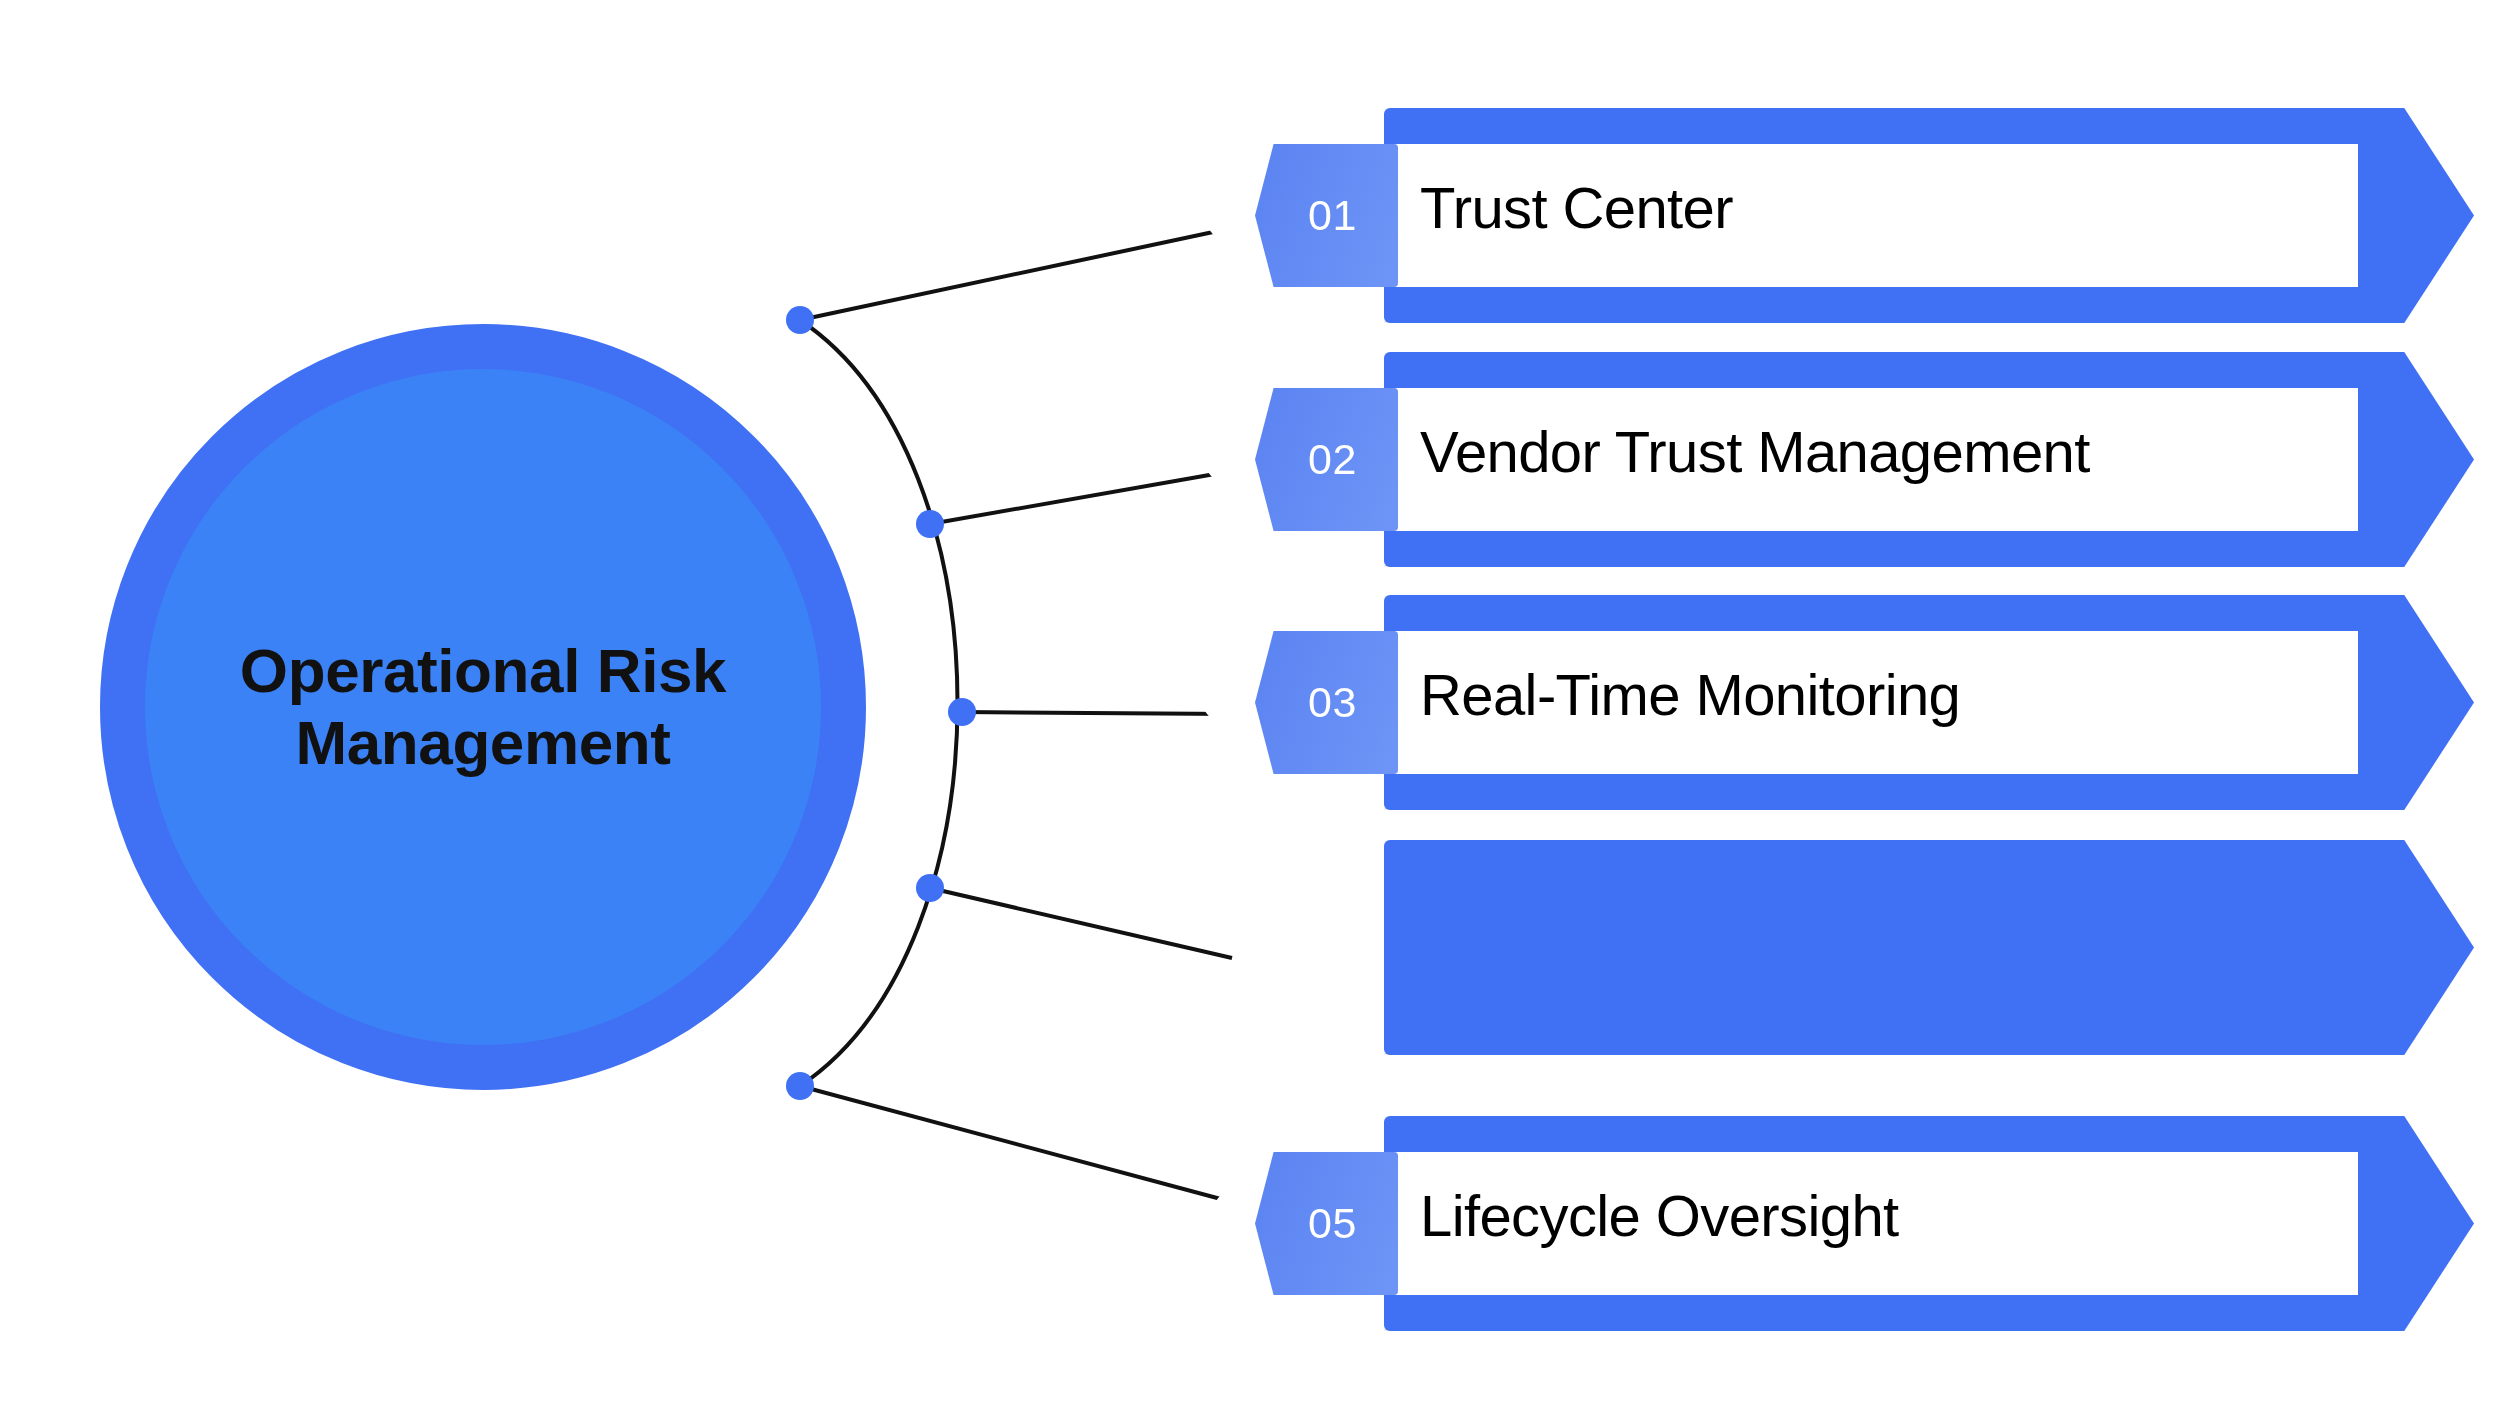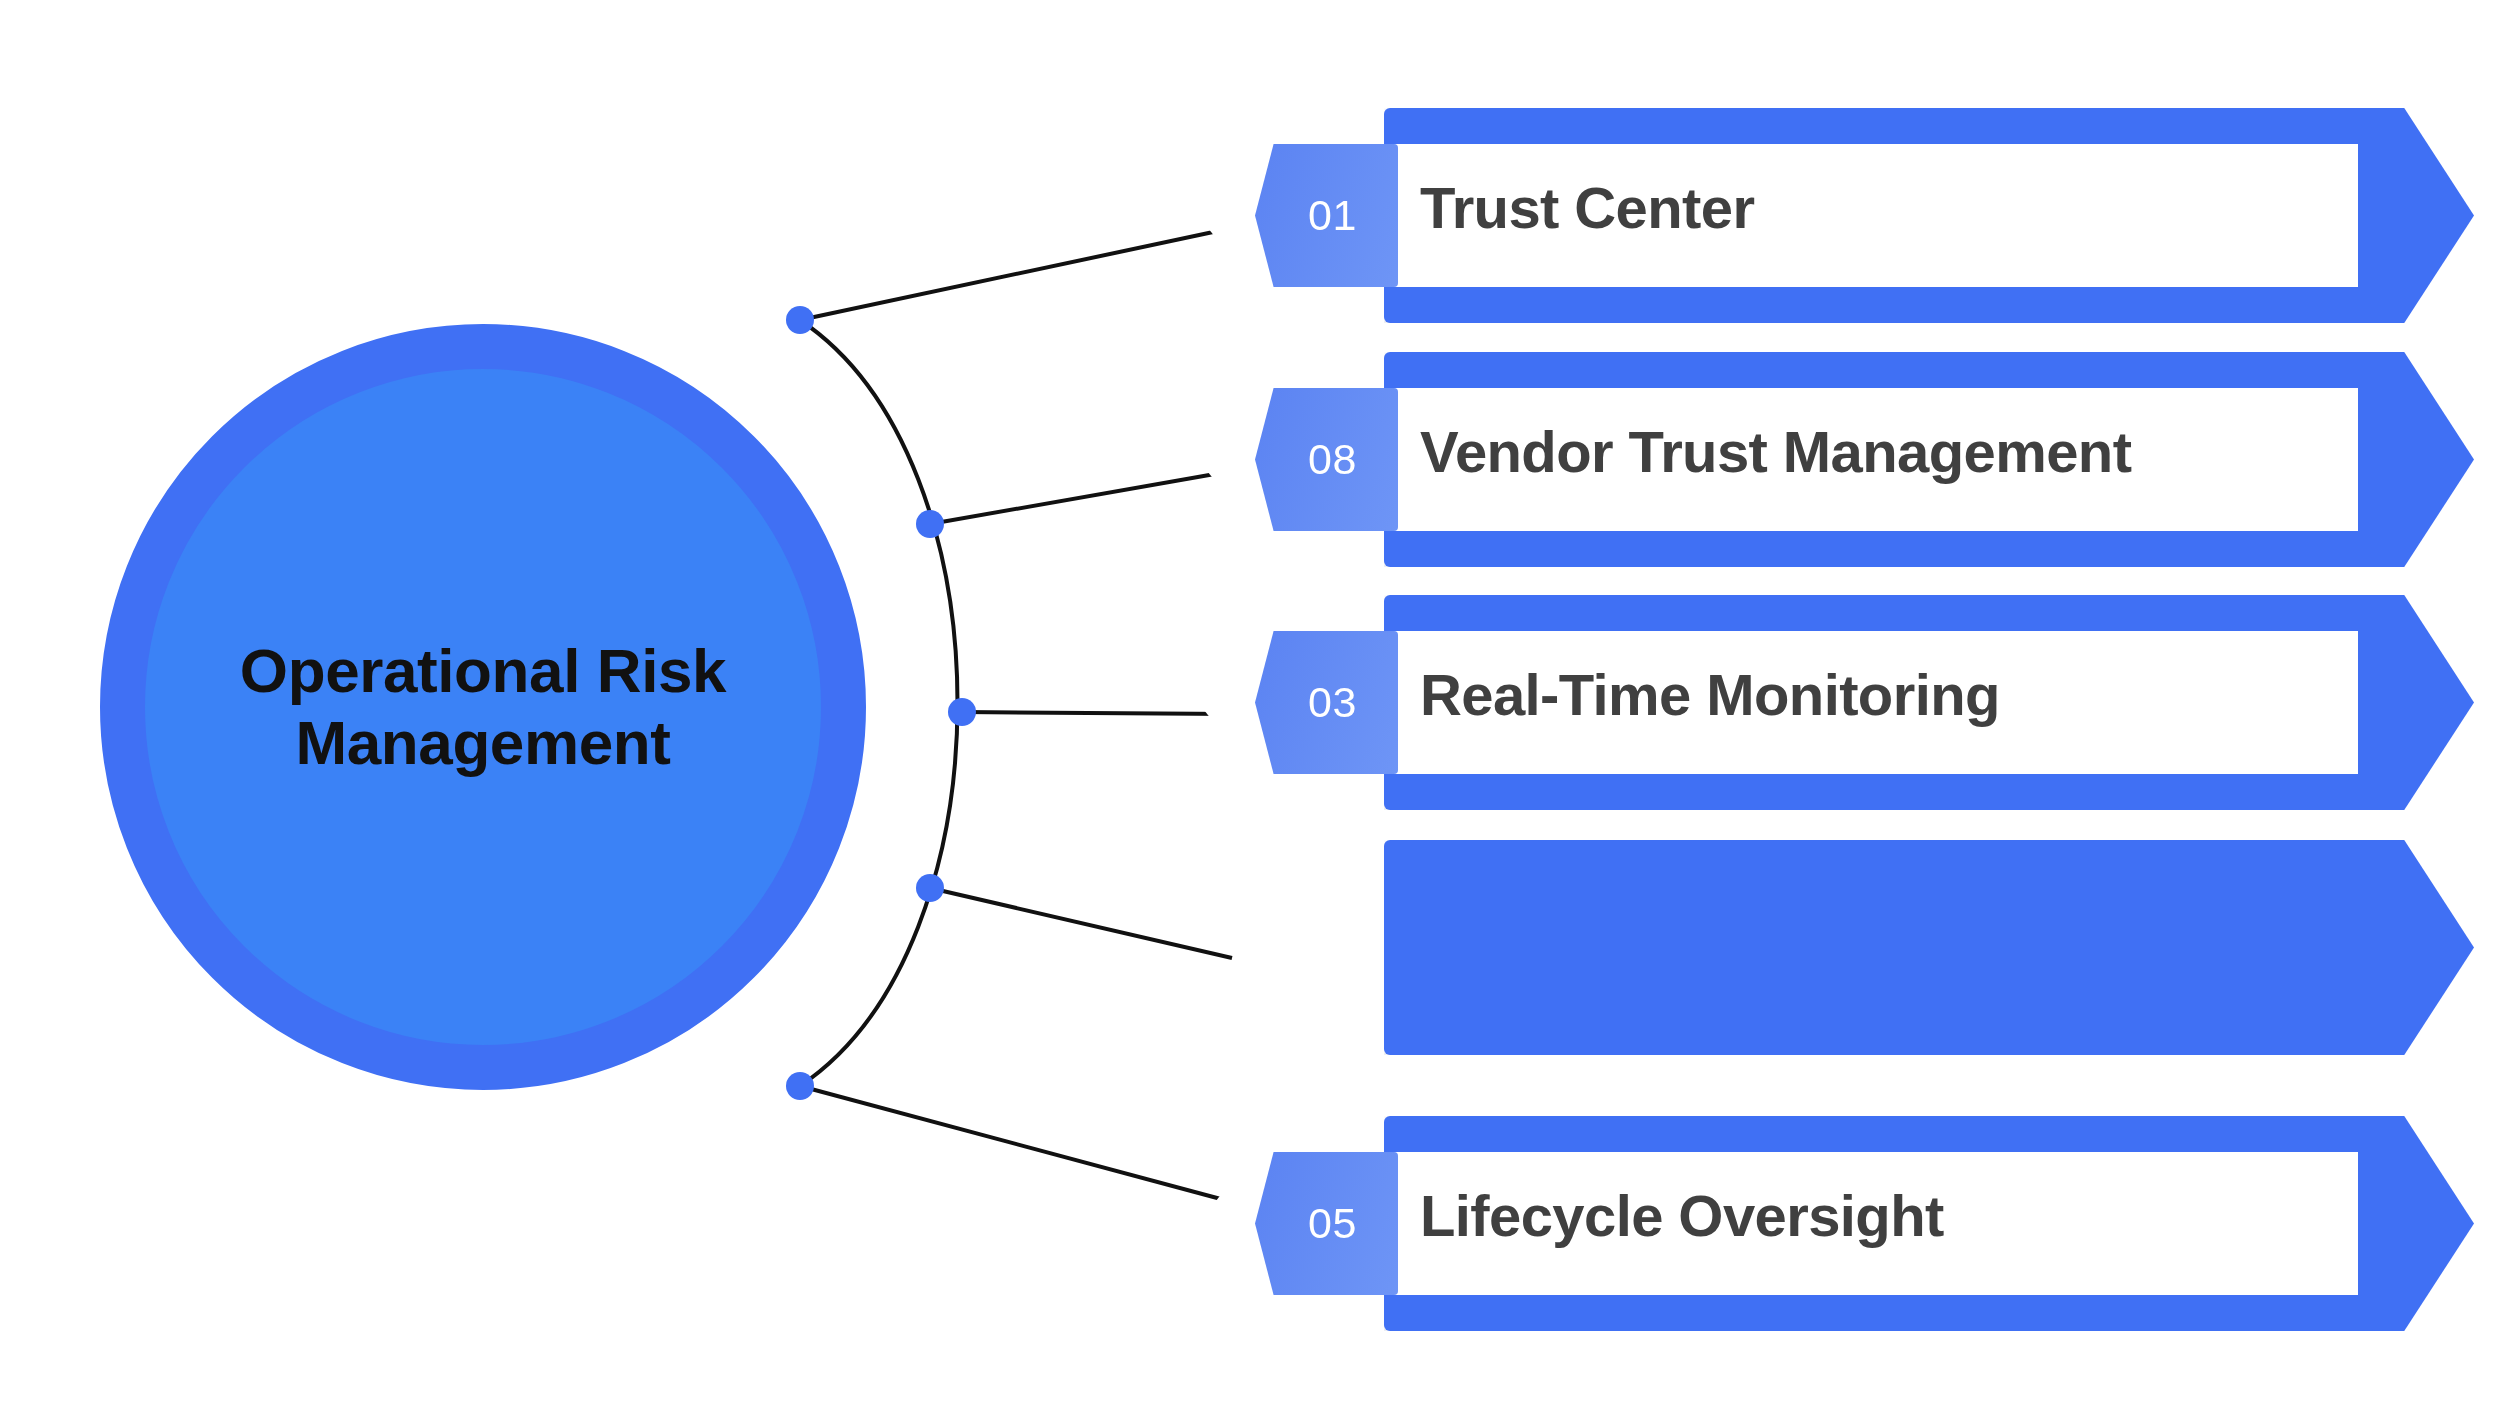--- a/index.html
+++ b/index.html
@@ -119,22 +119,22 @@
 
   
   .card-title {
     position: absolute;
     left: 222px;
     top: 0;
     height: 127px;
     display: flex;
     align-items: center;
     font-size: 58px;
-    font-weight: 700;
-    color: #404040;
+    font-weight: 400;
+    color: #000000;
     letter-spacing: -0.6px;
     white-space: nowrap;
   }
 </style>
 </head>
 <body>
 
 <div id="stage">
 
   <div id="hub">
@@ -166,21 +166,21 @@
         <span>01</span>
       </div>
       <div class="card-title">Trust Center</div>
     </div>
   </div>
 
   <div class="row row-2">
     <div class="arrow-outer"></div>
     <div class="card">
       <div class="num-badge">
-        <span>08</span>
+        <span>02</span>
       </div>
       <div class="card-title">Vendor Trust Management</div>
     </div>
   </div>
 
   <div class="row row-3">
     <div class="arrow-outer"></div>
     <div class="card">
       <div class="num-badge">
         <span>03</span>

